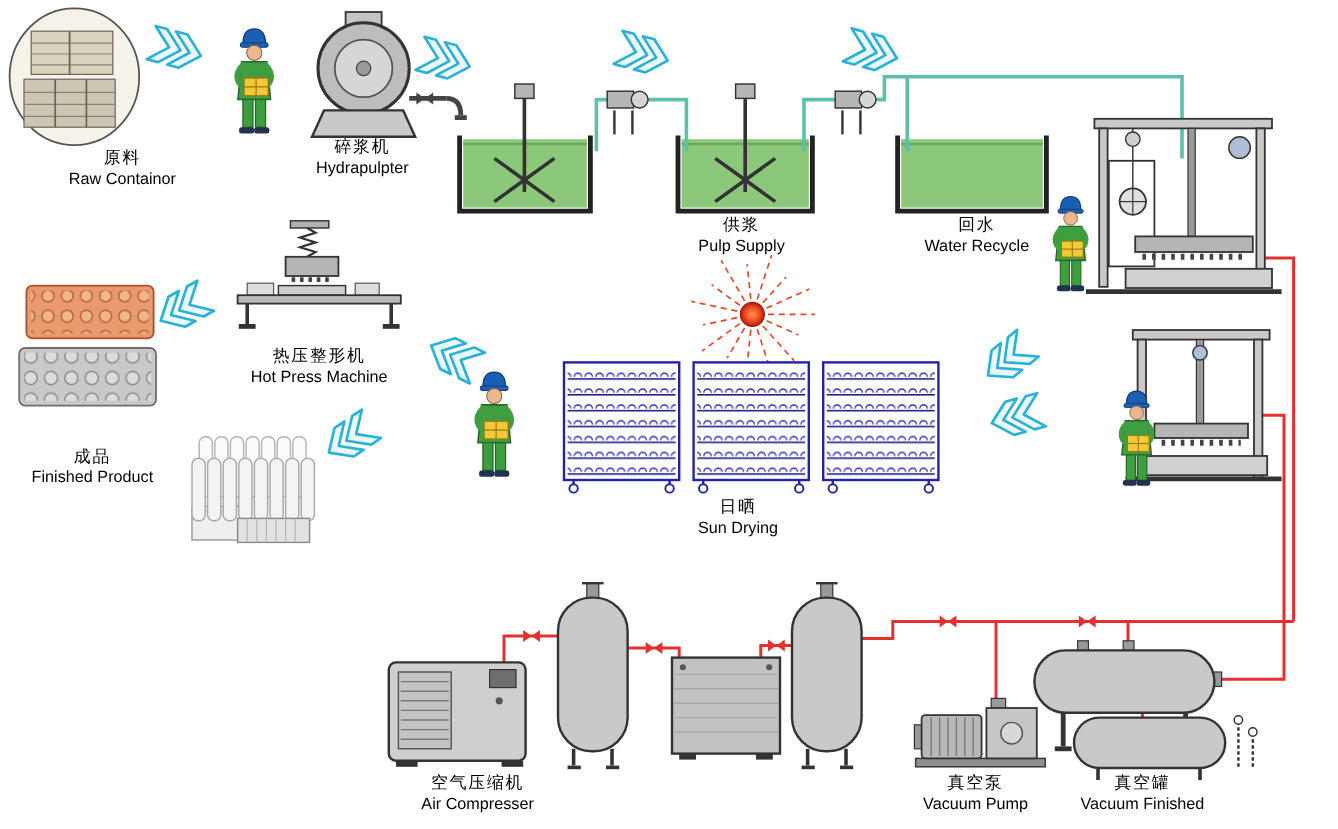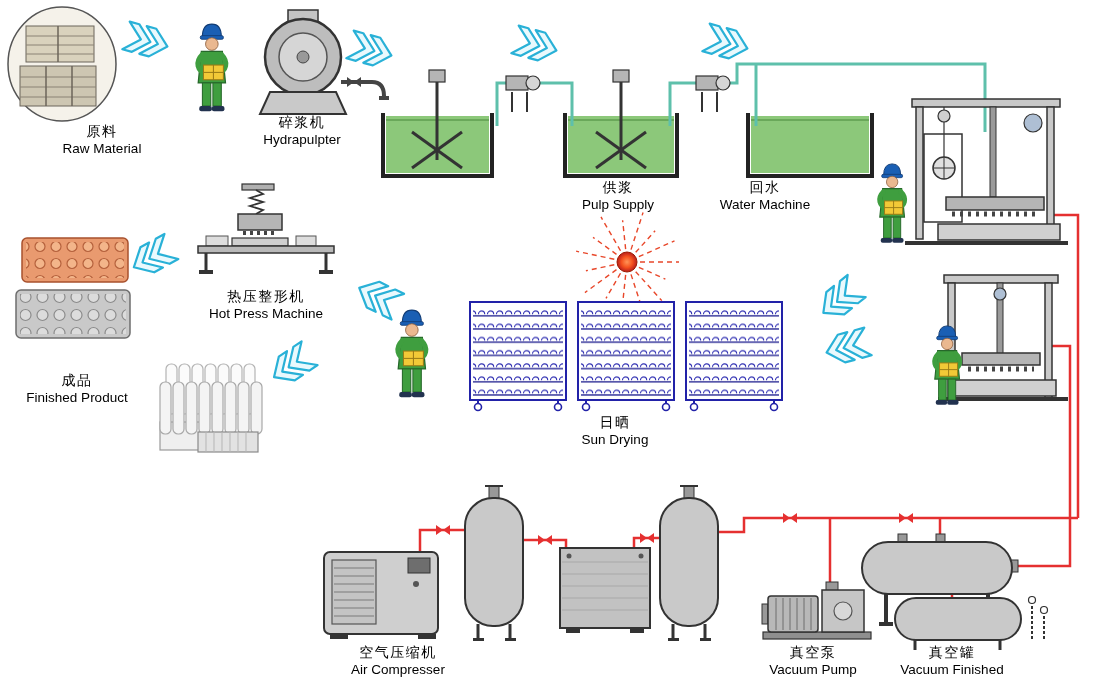--- a/index.html
+++ b/index.html
@@ -382,33 +382,33 @@
   </g>
 
   <use href="#workerSym" transform="translate(194,22) scale(1.05)"></use>
   <use href="#workerSym" transform="translate(394,308) scale(1.05)"></use>
   <use href="#workerSym" transform="translate(876,162) scale(0.95)"></use>
   <use href="#workerSym" transform="translate(931,324) scale(0.95)"></use>
 </svg>
 
 <div class="lbl" style="left:102px;top:123px">
   <span class="cn">原料</span>
-  <span class="en">Raw Material</span>
+  <span class="en">Raw Containor</span>
 </div>
 <div class="lbl" style="left:302px;top:114px">
   <span class="cn">碎浆机</span>
   <span class="en">Hydrapulpter</span>
 </div>
 <div class="lbl" style="left:618px;top:179px">
   <span class="cn">供浆</span>
   <span class="en">Pulp Supply</span>
 </div>
-<div class="lbl" style="left:765px;top:179px">
+<div class="lbl" style="left:814px;top:179px">
   <span class="cn">回水</span>
-  <span class="en">Water Machine</span>
+  <span class="en">Water Recycle</span>
 </div>
 <div class="lbl" style="left:615px;top:414px">
   <span class="cn">日晒</span>
   <span class="en">Sun  Drying</span>
 </div>
 <div class="lbl" style="left:266px;top:288px">
   <span class="cn">热压整形机</span>
   <span class="en">Hot Press Machine</span>
 </div>
 <div class="lbl" style="left:77px;top:372px">

